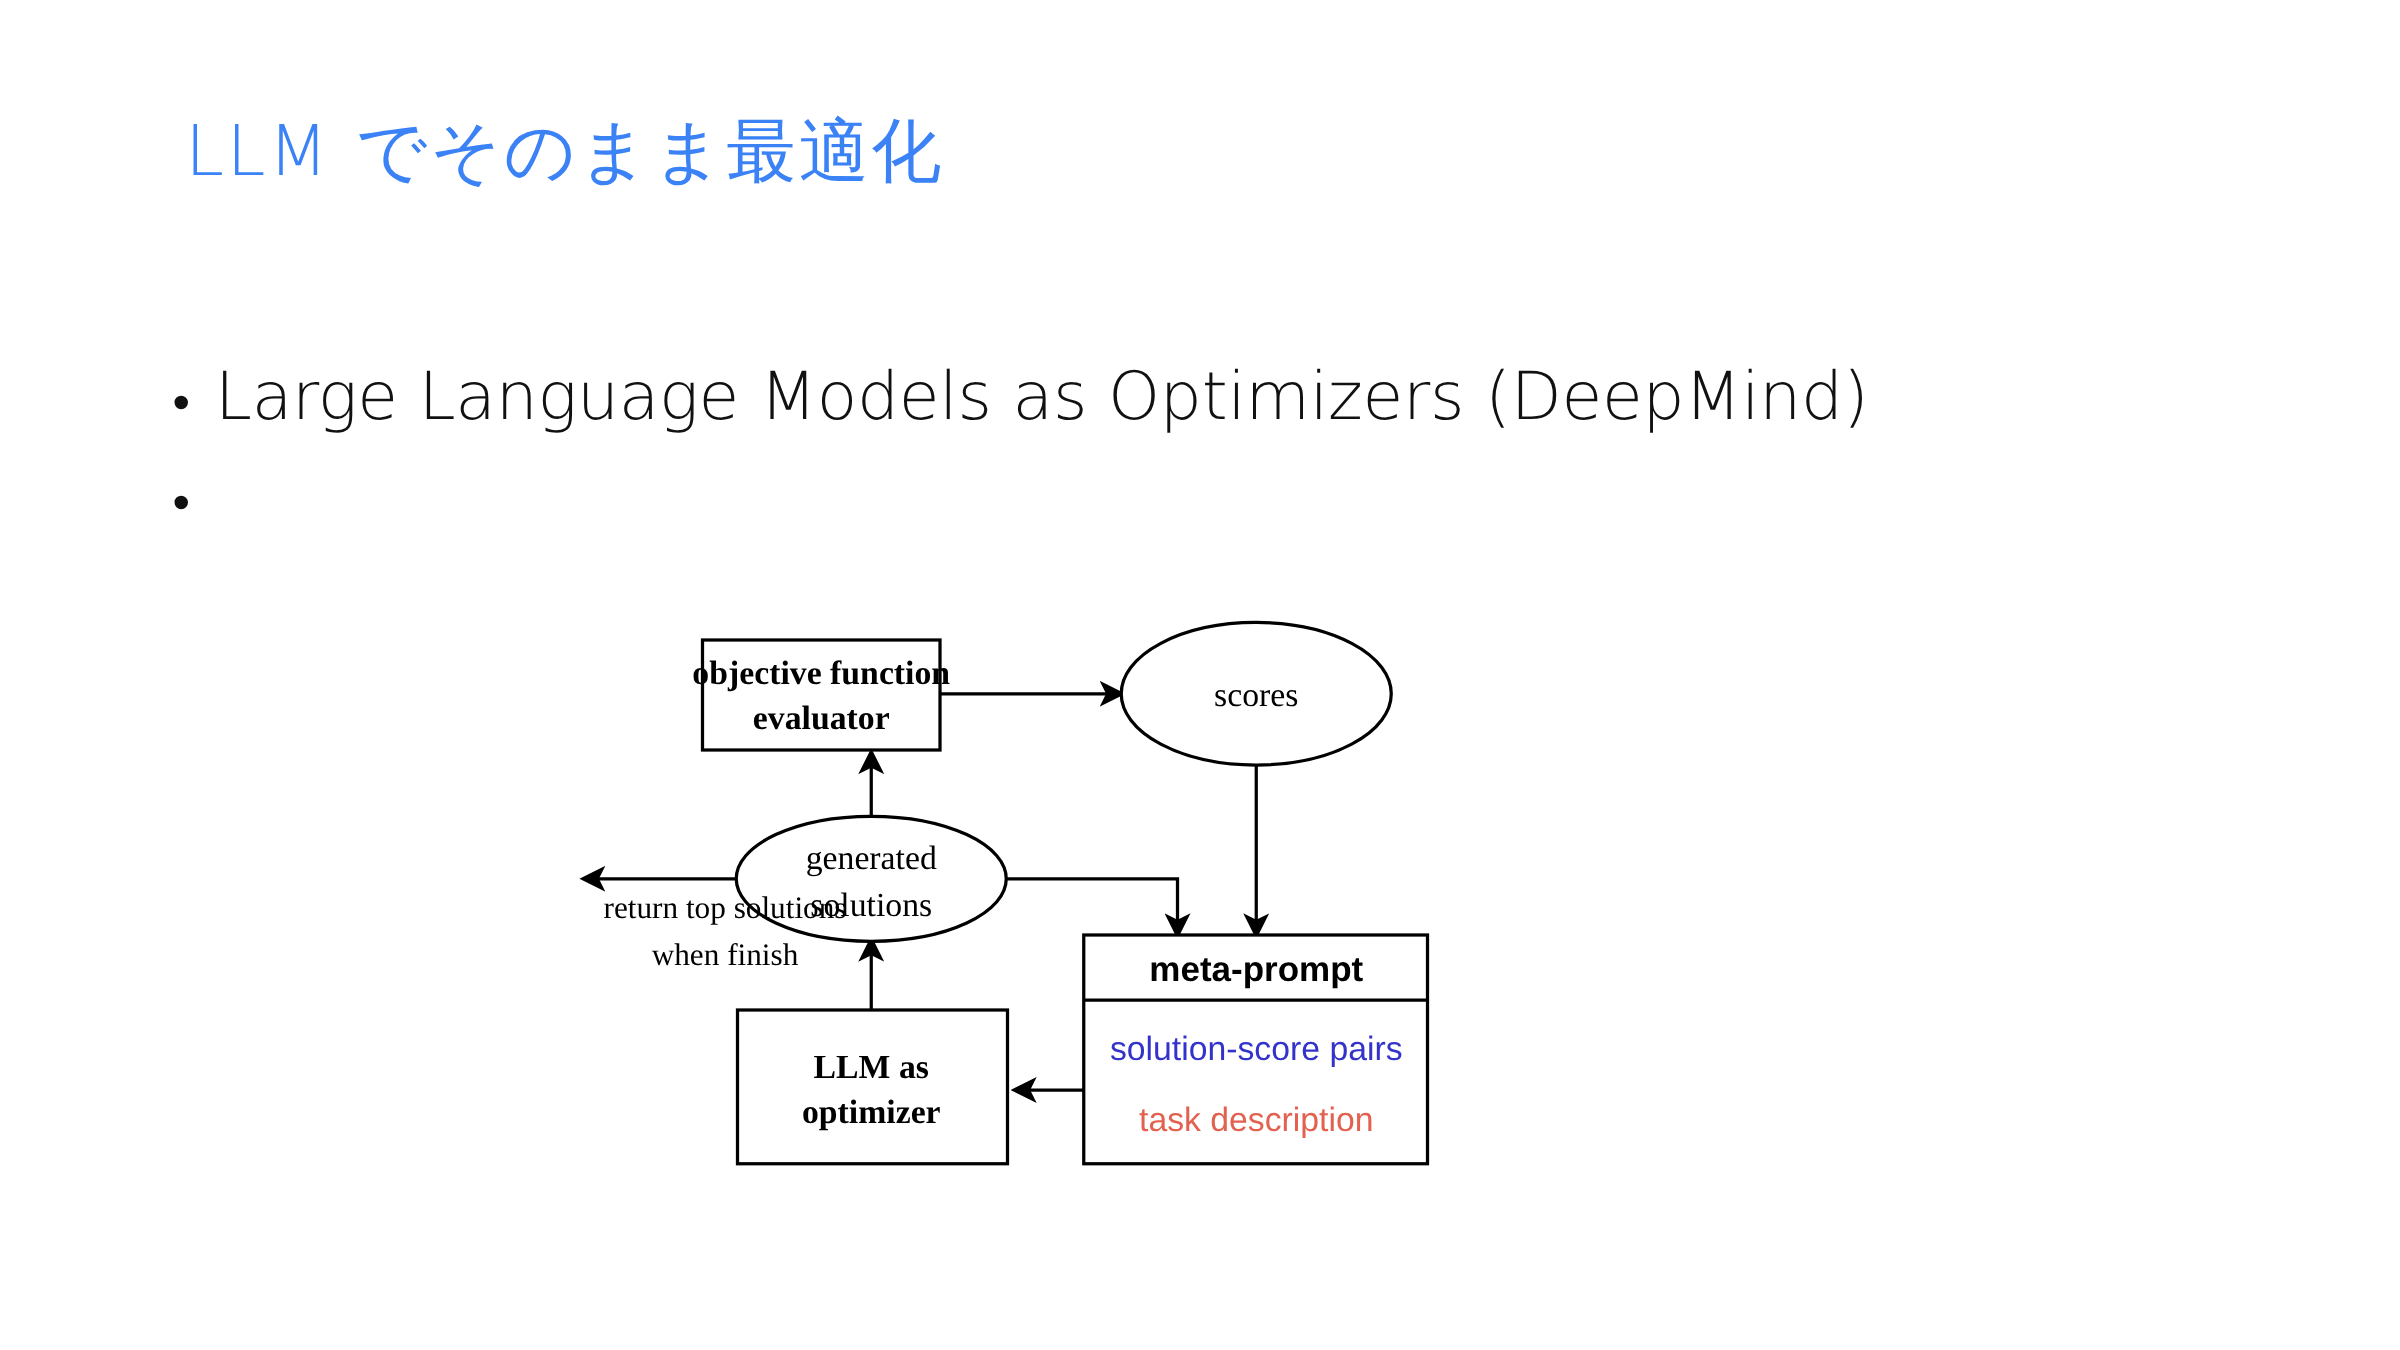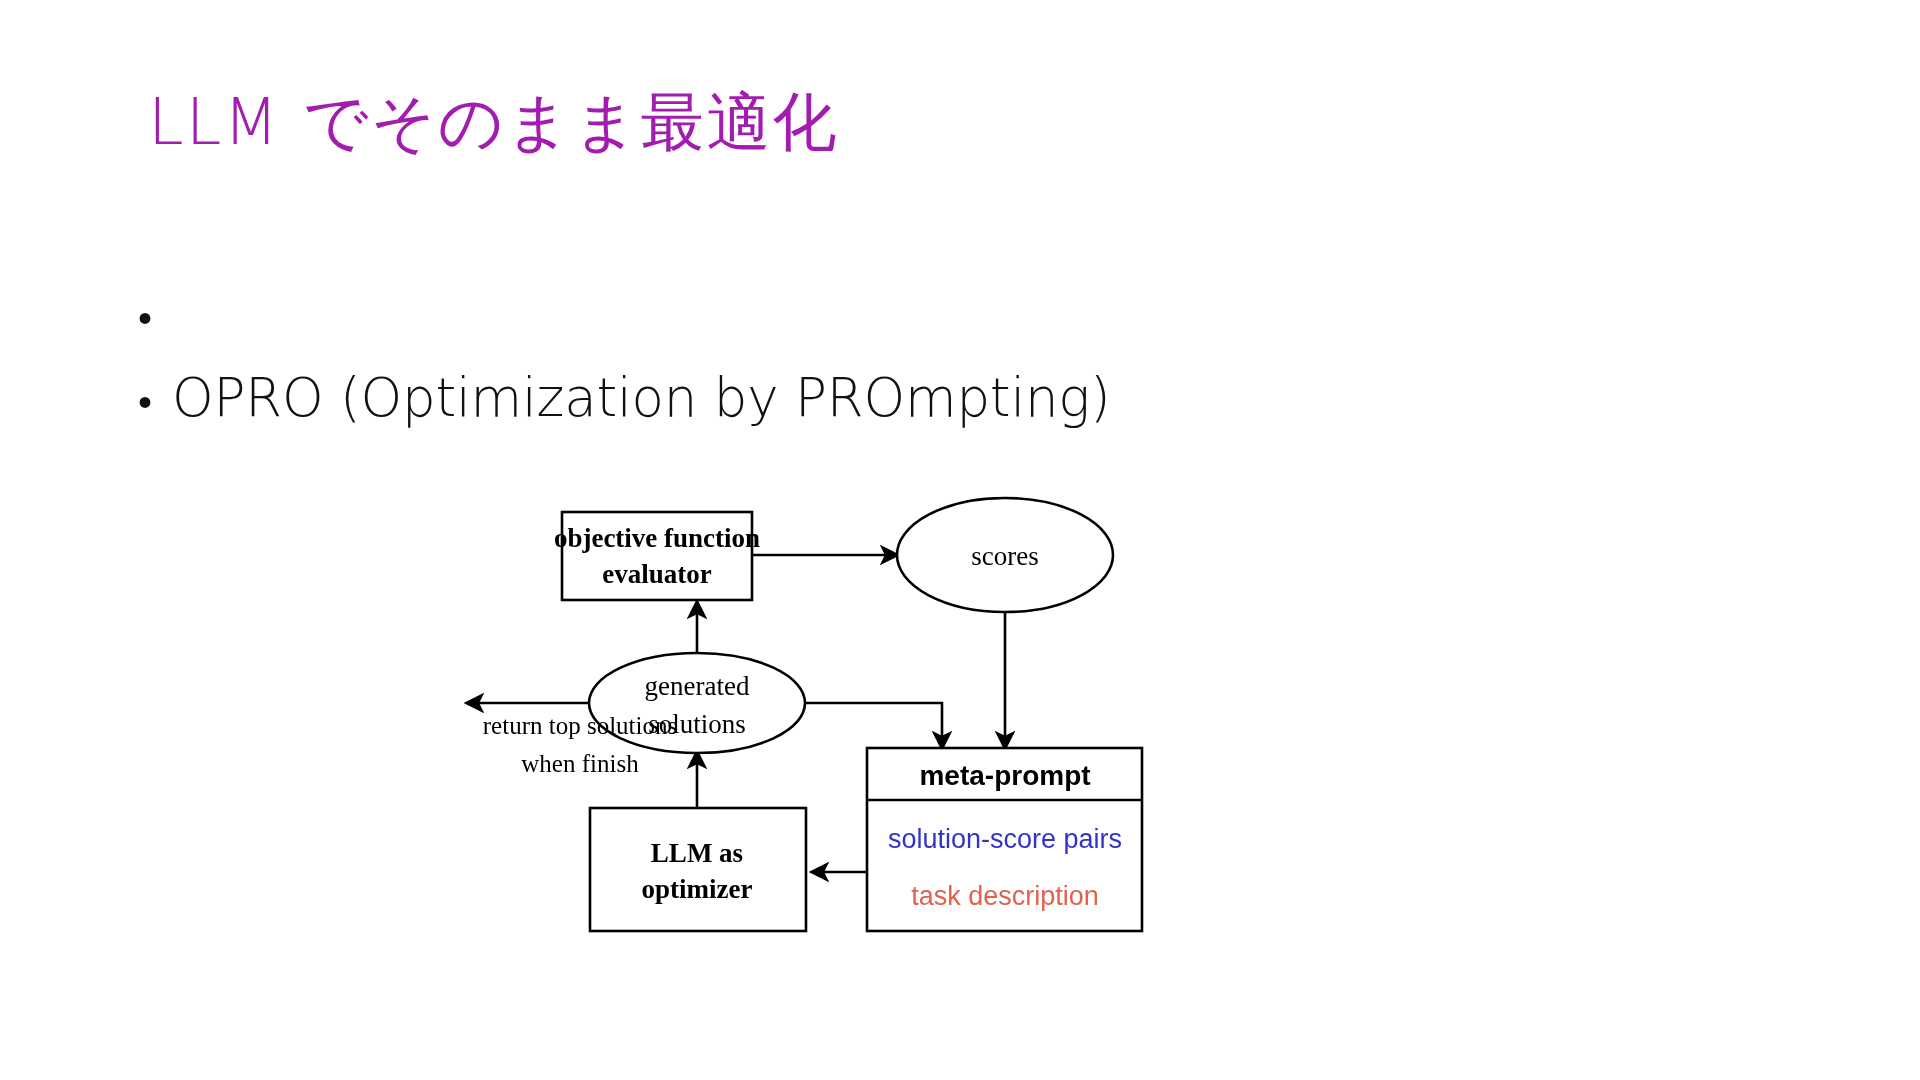--- a/index.html
+++ b/index.html
@@ -16,24 +16,24 @@
     color: #000000;
   }
 
   
   #slide-title {
     position: absolute;
     left: 148px;
     top: 74px;
     font-family: "DejaVu Sans", sans-serif;
     font-weight: 300;
-    font-size: 64px;
+    font-size: 56px;
     line-height: 96px;
     letter-spacing: 2px;
-    color: #a21caf;
+    color: #3b82f6;
     white-space: nowrap;
   }
 
   
   #bullet-list {
     position: absolute;
     left: 138px;
     top: 278px;
     width: 1400px;
   }
@@ -112,25 +112,25 @@
 </style>
 </head>
 <body>
 
 <div id="slide-title">LLM でそのまま最適化</div>
 
 <div id="bullet-list">
 
   <div class="bullet-row">
     <span class="bullet-dot">•</span>
+    <span class="bullet-text">Large Language Models as Optimizers (DeepMind)</span>
   </div>
 
   <div class="bullet-row">
     <span class="bullet-dot">•</span>
-    <span class="bullet-text">OPRO (Optimization by PROmpting)</span>
   </div>
 
 </div>
 
 <div id="diagram">
 <svg width="1120" height="560" viewBox="0 0 1120 560" xmlns="http://www.w3.org/2000/svg">
 
   <defs>
     <marker id="arrow" viewBox="0 0 12 12" refX="10" refY="6" markerWidth="8" markerHeight="8" orient="auto-start-reverse">
       <path d="M 0 0 L 12 6 L 0 12 L 3 6 z" fill="#000000"></path>

